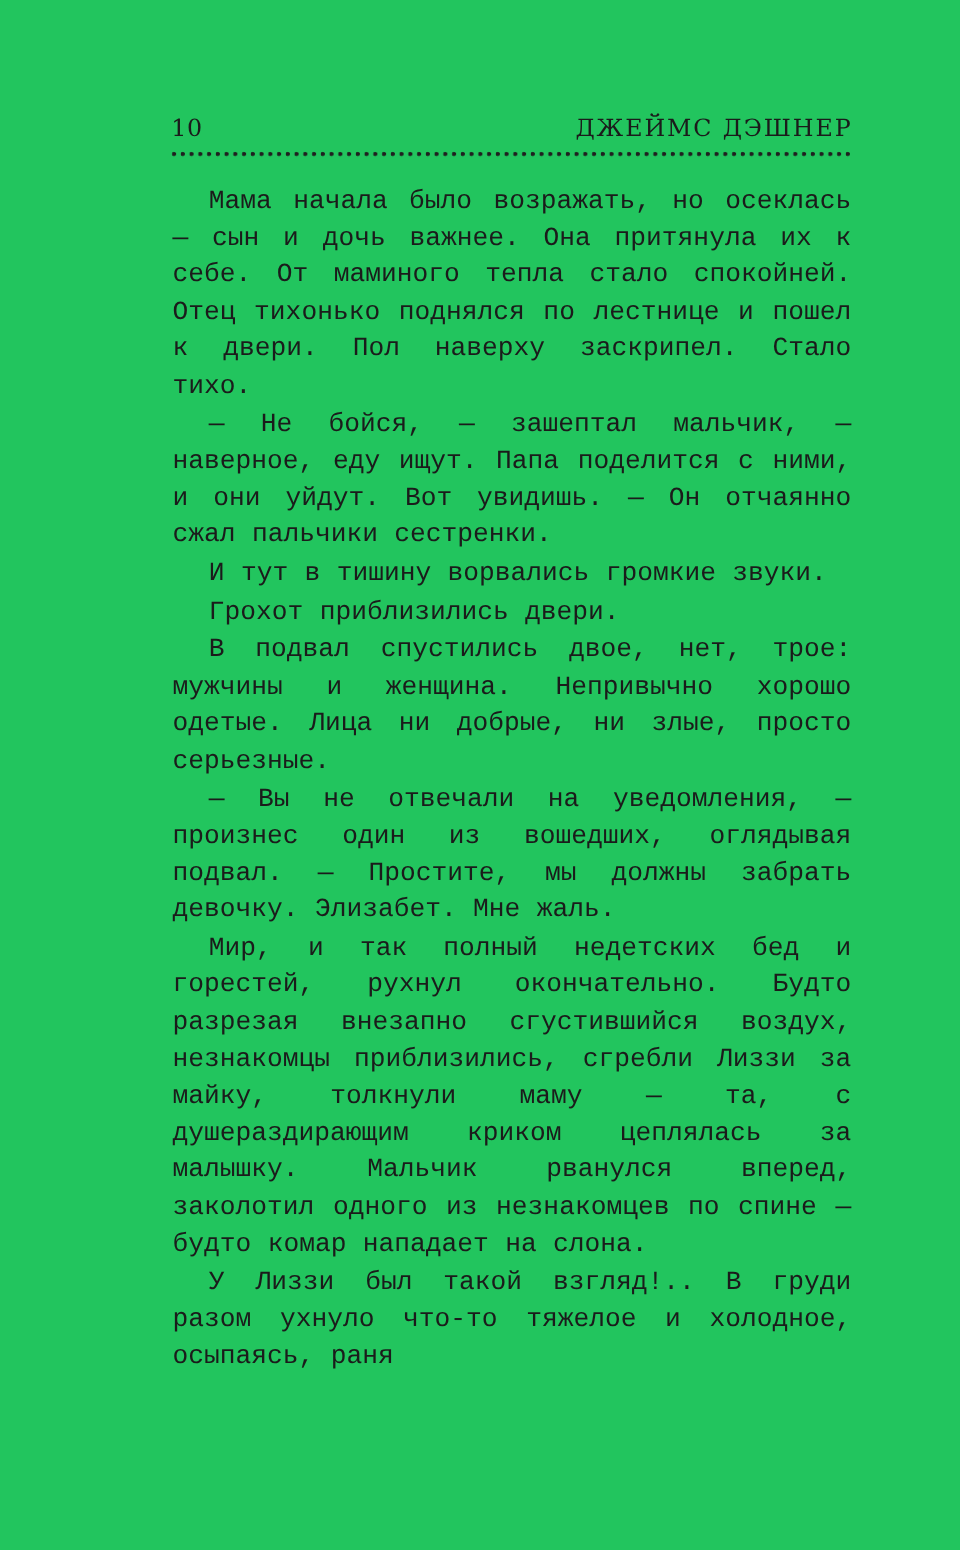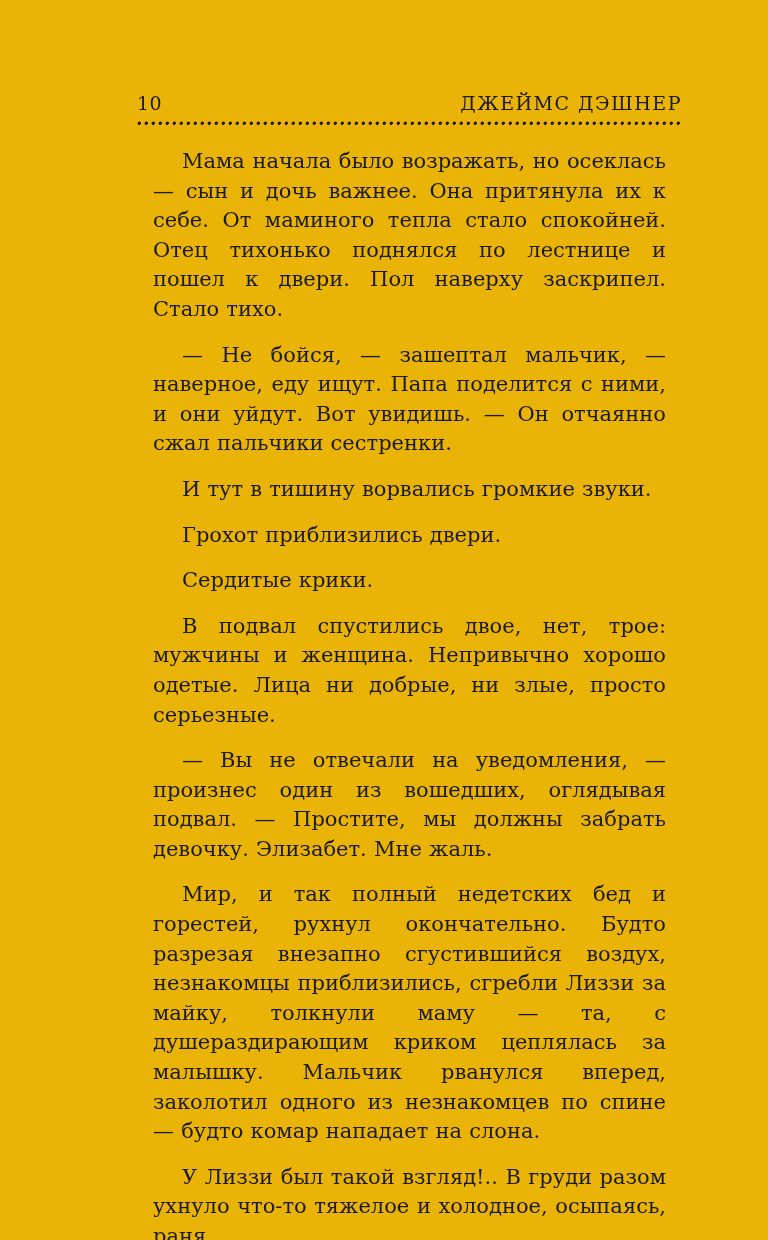--- a/index.html
+++ b/index.html
@@ -5,21 +5,21 @@
     html, body {
       margin: 0;
       padding: 0;
       background: #e9e9e9;
     }
     .page {
       position: relative;
       width: 768px;
       height: 1240px;
       margin: 0 auto;
-      background: #eab308;
+      background: #22c55e;
       box-sizing: border-box;
       padding: 92px 86px 0 137px;
       color: #1b1b1b;
       font-family: "DejaVu Serif", "Liberation Serif", serif;
       overflow: hidden;
     }
     .running-head {
       display: flex;
       justify-content: space-between;
       align-items: baseline;
@@ -42,41 +42,41 @@
     .body-text {
       margin-top: 21px;
       font-size: 21px;
       line-height: 29.6px;
       text-align: justify;
       hyphens: auto;
       -webkit-hyphens: auto;
       word-spacing: 0.5px;
     }
     .body-text p {
-      margin: 16px;
+      margin: 1px;
       text-indent: 29px;
+      font-family: Liberation Mono, monospace;
     }
   </style>
 </head>
 <body>
 
 <div class="page">
 
   <header class="running-head">
     <span class="page-number">10</span>
     <span class="header-title">ДЖЕЙМС ДЭШНЕР</span>
   </header>
 
   <div class="dotted-rule"></div>
 
   <main class="body-text">
     <p>Мама начала было возражать, но осеклась — сын и дочь важнее. Она притянула их к себе. От маминого тепла стало спокойней. Отец тихонько поднялся по лестнице и пошел к двери. Пол наверху заскрипел. Стало тихо.</p>
     <p>— Не бойся, — зашептал мальчик, — наверное, еду ищут. Папа поделится с ними, и они уйдут. Вот увидишь. — Он отчаянно сжал пальчики сестренки.</p>
     <p>И тут в тишину ворвались громкие звуки.</p>
     <p>Грохот приблизились двери.</p>
-    <p>Сердитые крики.</p>
     <p>В подвал спустились двое, нет, трое: мужчины и женщина. Непривычно хорошо одетые. Лица ни добрые, ни злые, просто серьезные.</p>
     <p>— Вы не отвечали на уведомления, — произнес один из вошедших, оглядывая подвал. — Простите, мы должны забрать девочку. Элизабет. Мне жаль.</p>
     <p>Мир, и так полный недетских бед и горестей, рухнул окончательно. Будто разрезая внезапно сгустившийся воздух, незнакомцы приблизились, сгребли Лиззи за майку, толкнули маму — та, с душераздирающим криком цеплялась за малышку. Мальчик рванулся вперед, заколотил одного из незнакомцев по спине — будто комар нападает на слона.</p>
     <p>У Лиззи был такой взгляд!.. В груди разом ухнуло что-то тяжелое и холодное, осыпаясь, раня</p>
   </main>
 
 </div>
 
 </body></html>

